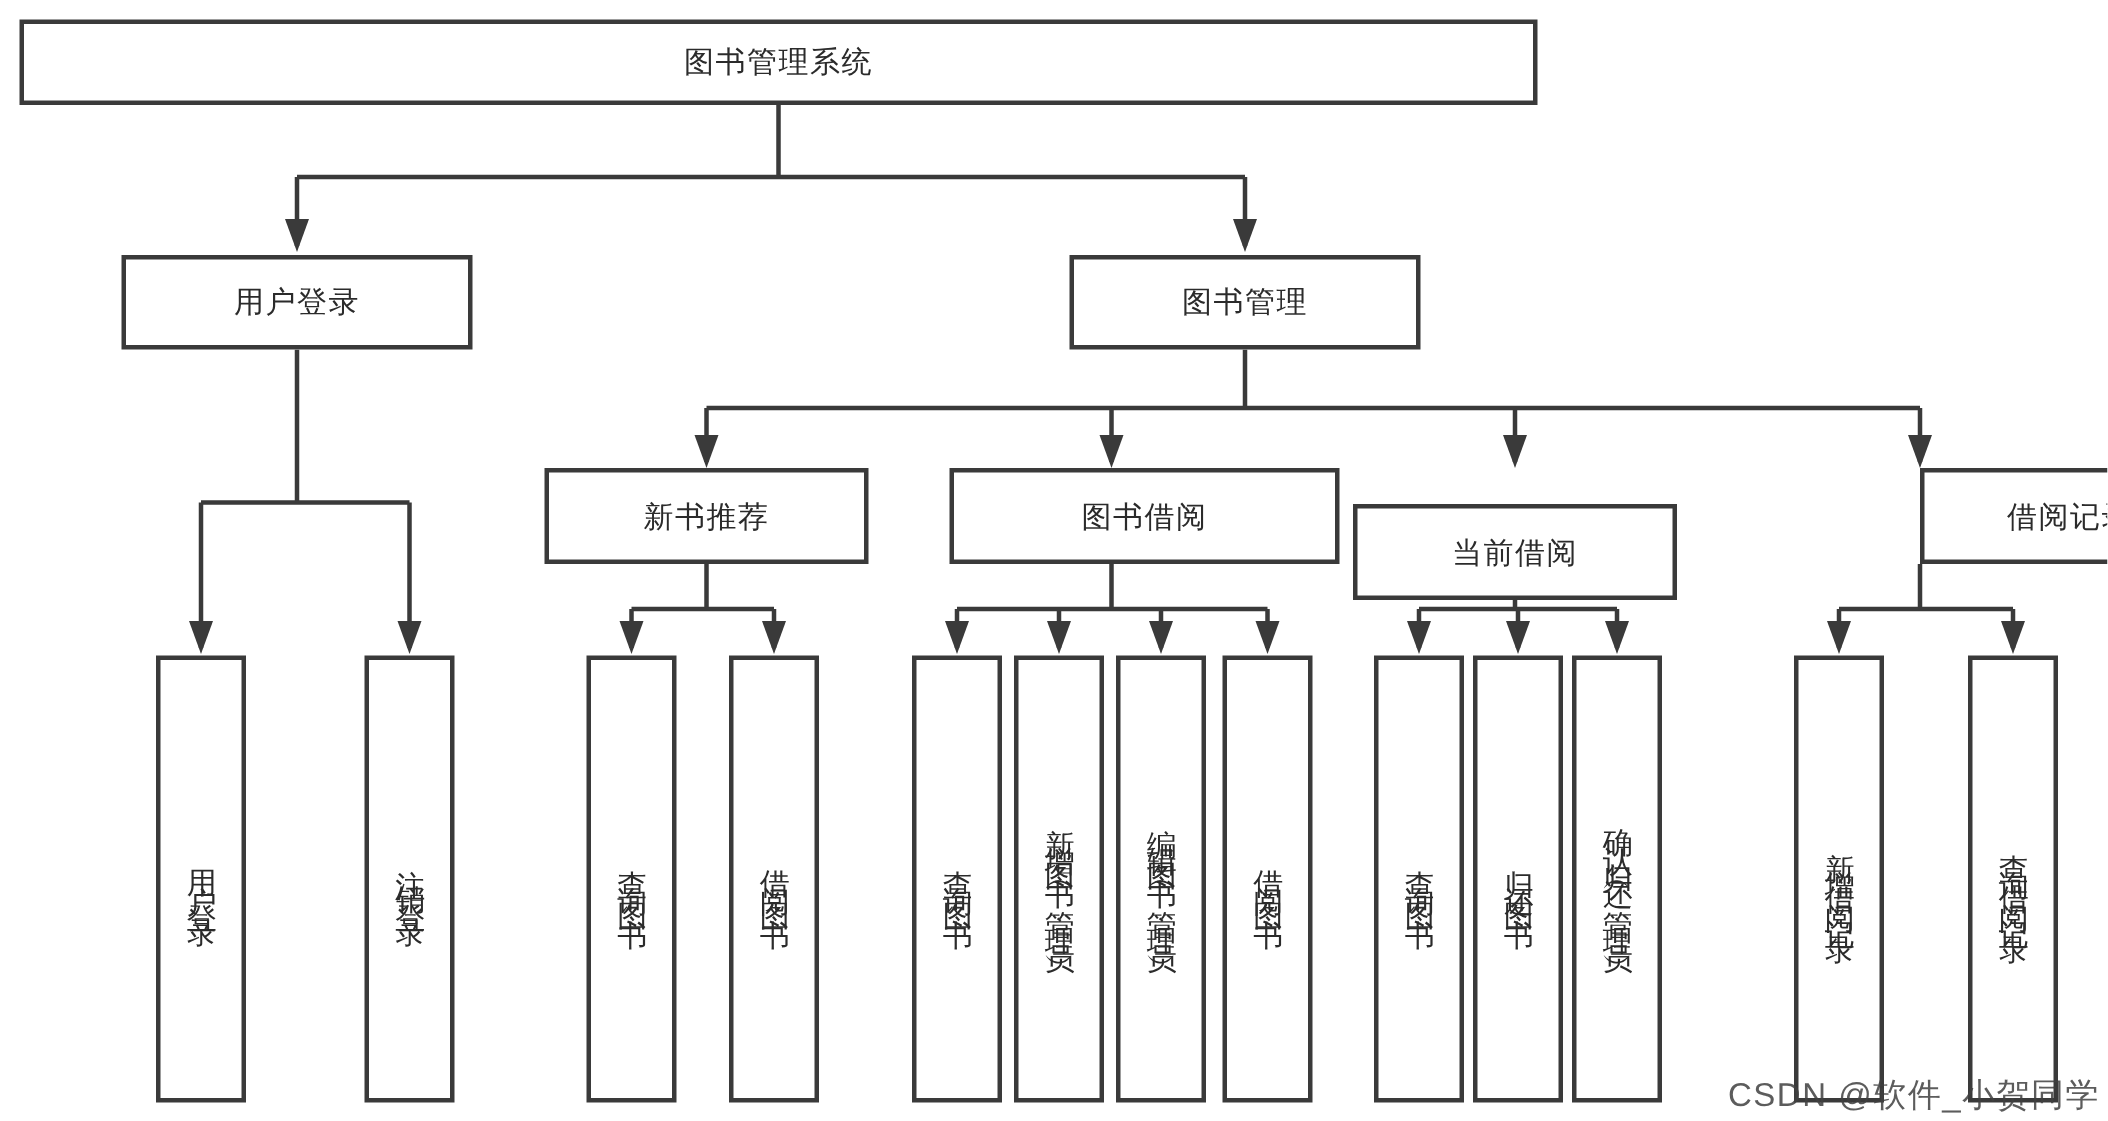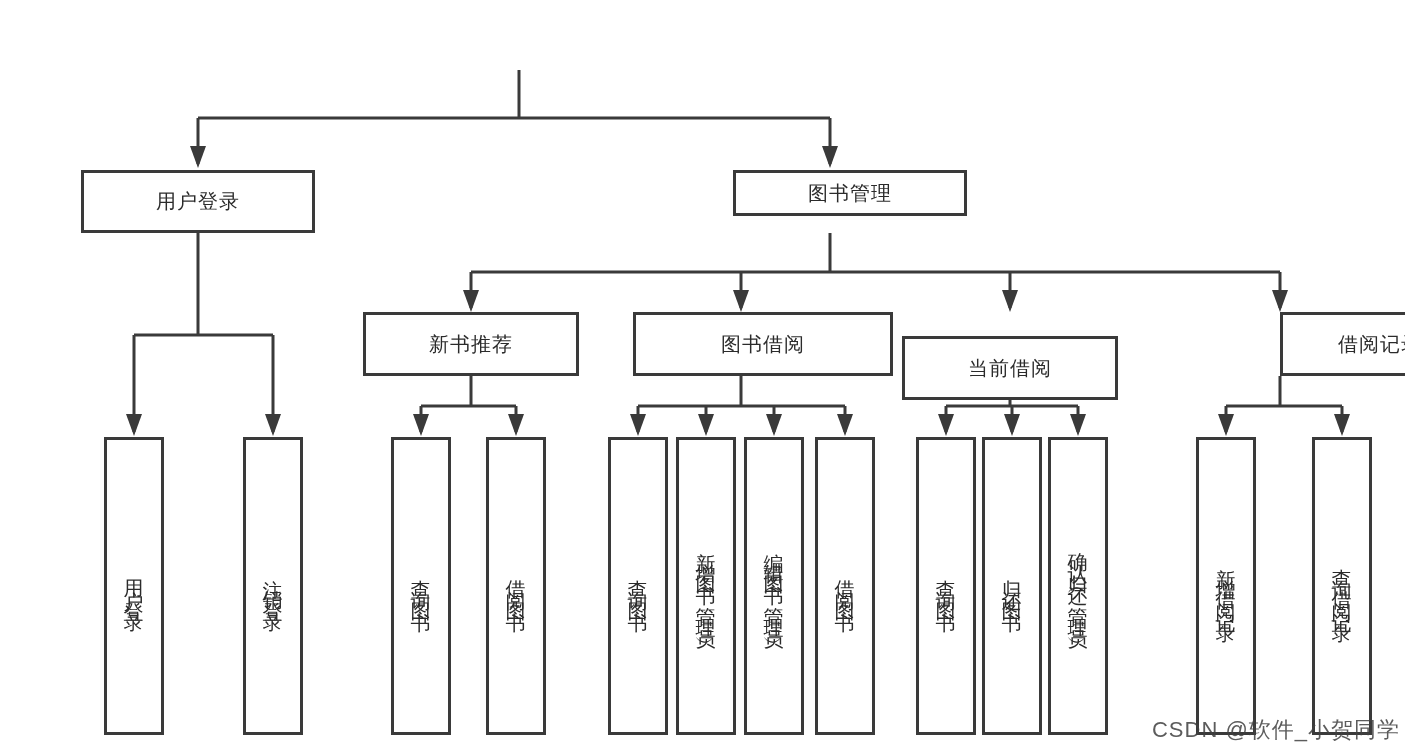--- a/index.html
+++ b/index.html
@@ -70,25 +70,28 @@
 
       <polygon points="938,414 954,414 946,436"></polygon>
       <polygon points="1004,414 1020,414 1012,436"></polygon>
       <polygon points="1070,414 1086,414 1078,436"></polygon>
 
       <polygon points="1218,414 1234,414 1226,436"></polygon>
       <polygon points="1334,414 1350,414 1342,436"></polygon>
     </g>
   </svg>
 
+  <div class="node hnode" style="left:13px; top:13px; width:1012px; height:57px;">
+    <span>图书管理系统</span>
+  </div>
 
   <div class="node hnode" style="left:81px; top:170px; width:234px; height:63px;">
     <span>用户登录</span>
   </div>
-  <div class="node hnode" style="left:713px; top:170px; width:234px; height:46px;margin-left:20px;">
+  <div class="node hnode" style="left:713px; top:170px; width:234px; height:63px;">
     <span>图书管理</span>
   </div>
 
   <div class="node hnode" style="left:363px; top:312px; width:216px; height:64px;">
     <span>新书推荐</span>
   </div>
   <div class="node hnode" style="left:633px; top:312px; width:260px; height:64px;">
     <span>图书借阅</span>
   </div>
   <div class="node hnode" style="left:902px; top:312px; width:216px; height:64px;margin-top:24px;">

